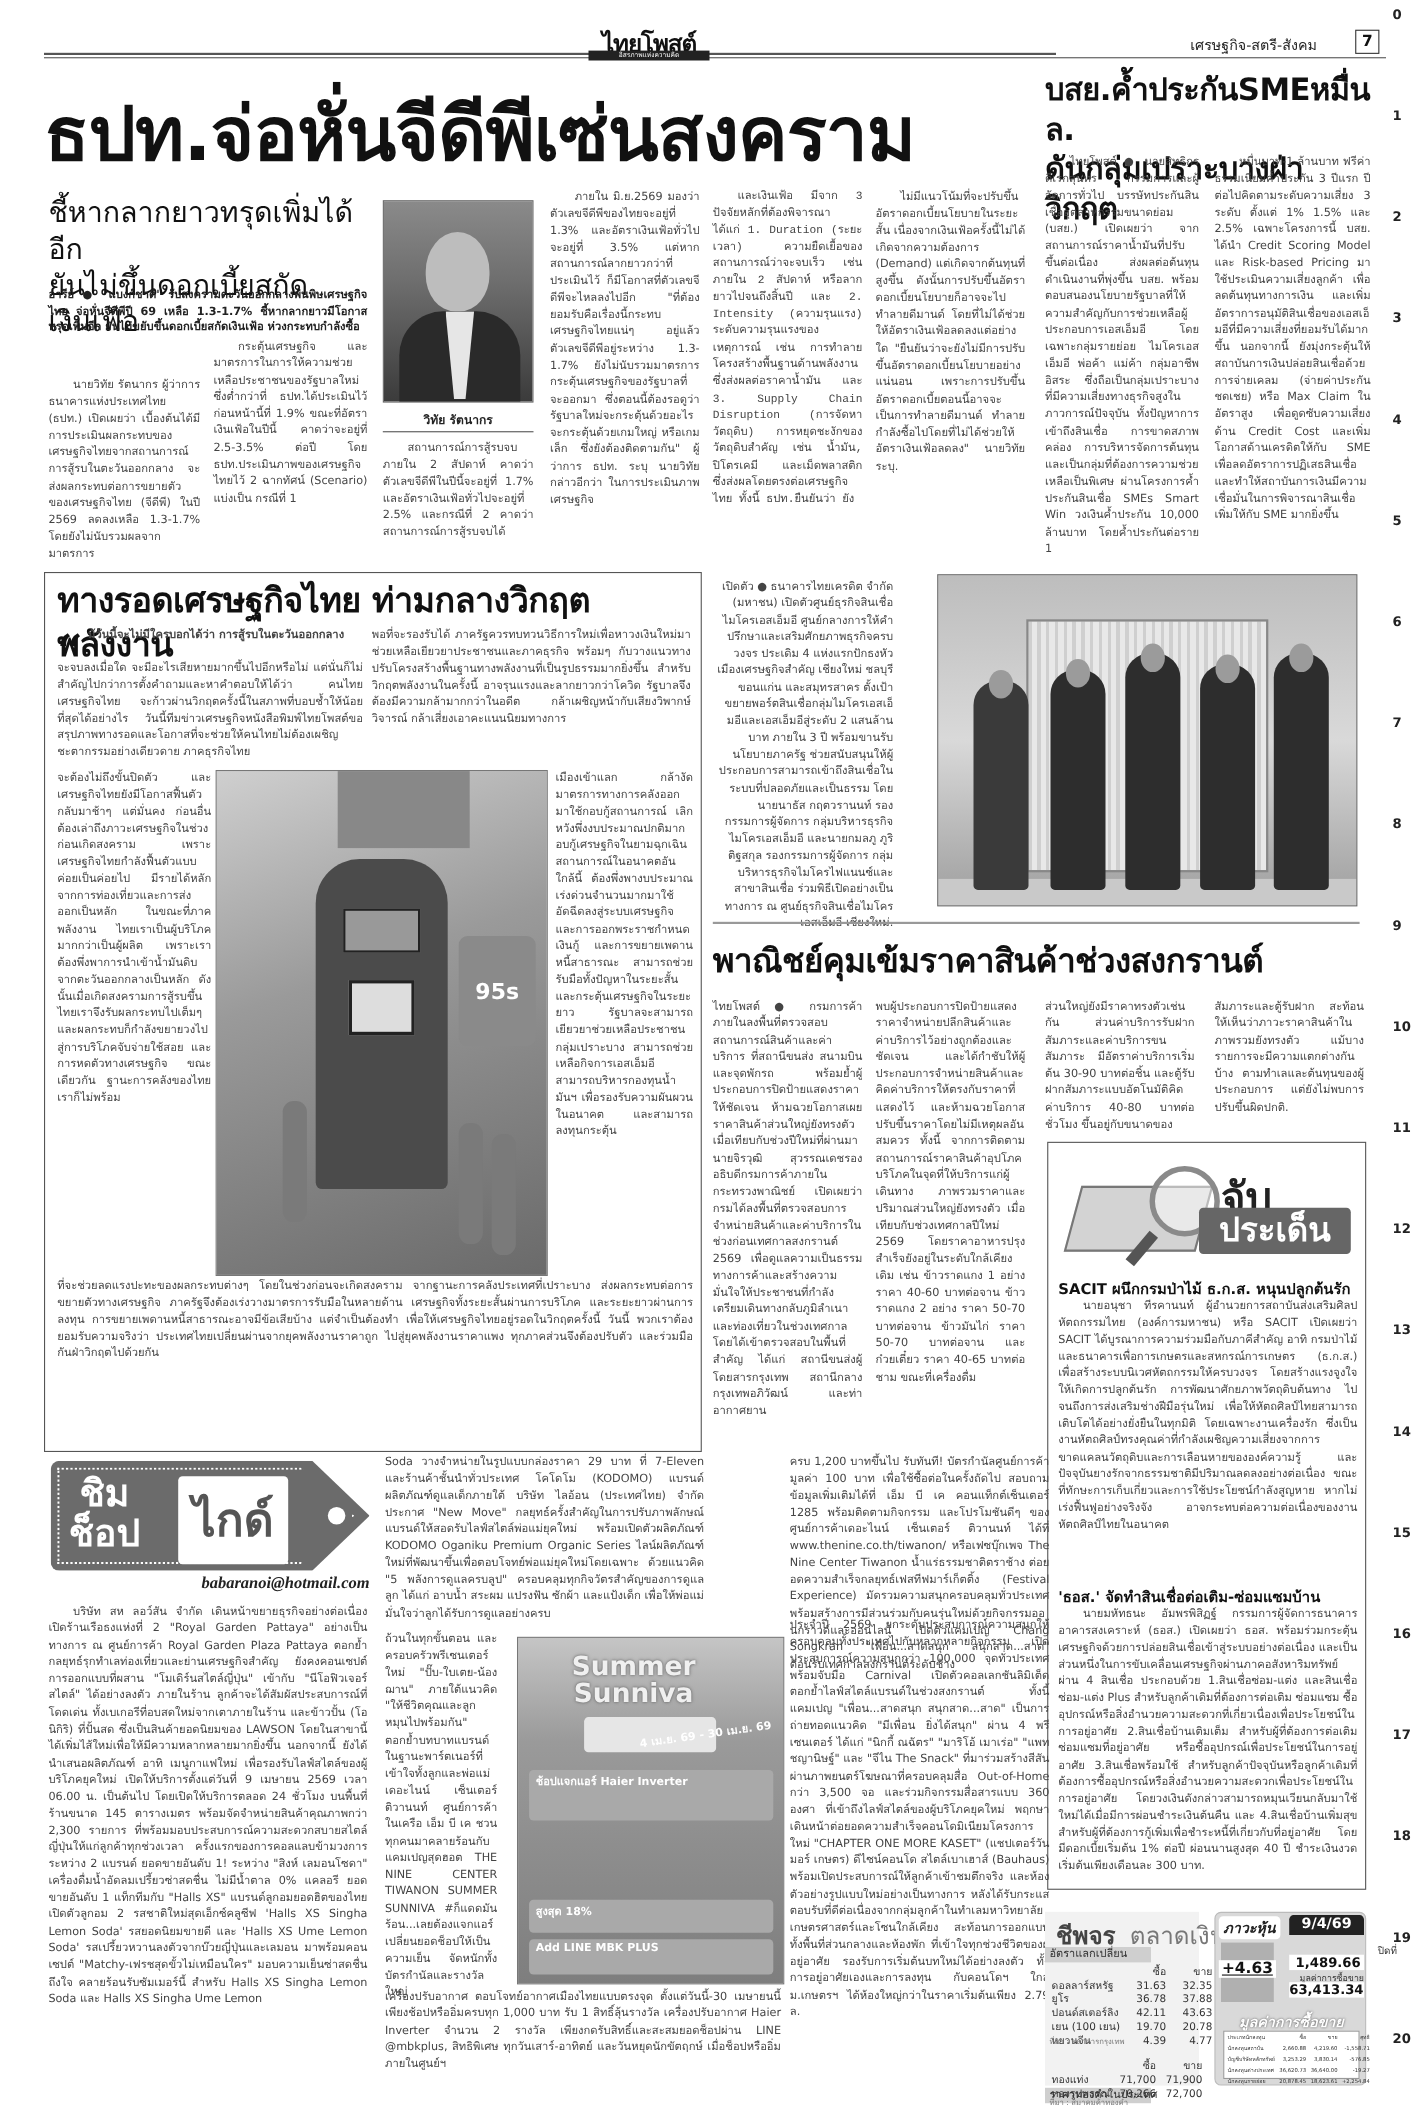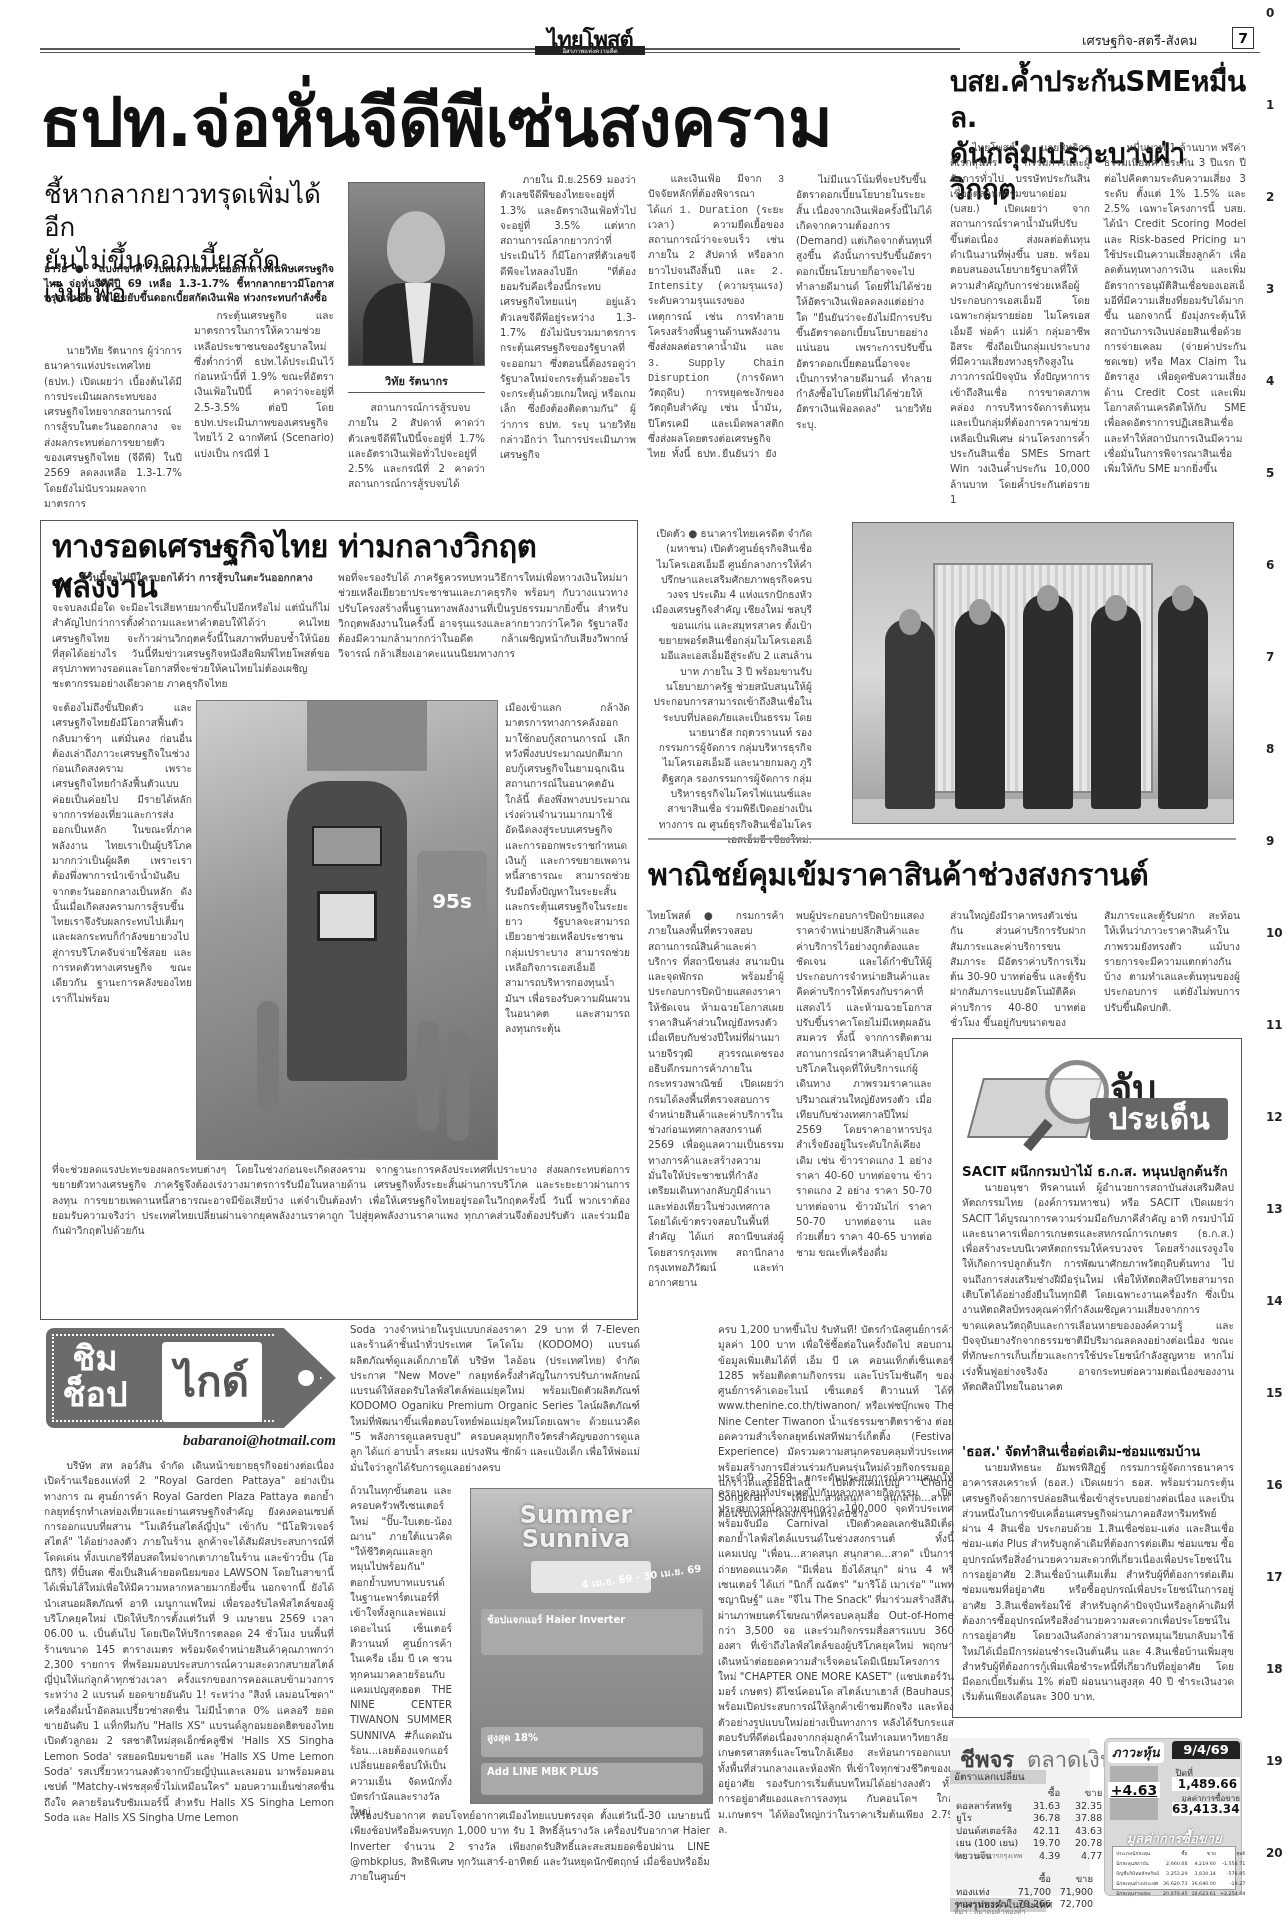--- a/index.html
+++ b/index.html
@@ -117,21 +117,21 @@
   .mkt-table td { padding: 0 4px 0 0; }
   .mkt-table td.n { text-align: right; width: 40px; }
   .mkt-table .hdr td { font-size: 9.5px; }
   .mkt-src { left: 954px; font-size: 7px; color: #777; }
 
   #stock-box { left: 1104px; top: 1738px; width: 138px; height: 158px; background: #d9d9d9; border-radius: 6px; border: 1px solid #bbb; }
   #stock-title { left: 1108px; top: 1742px; font-size: 13px; font-style: italic; font-weight: 900; color: #222; background: #fff; padding: 0 4px; border-radius: 4px; }
   #stock-date { left: 1172px; top: 1741px; width: 68px; height: 18px; background: #222; color: #fff; font-size: 13px; font-weight: bold; text-align: center; line-height: 18px; border-radius: 4px 4px 0 0; }
   #stock-change-box { left: 1110px; top: 1766px; width: 48px; height: 54px; background: #b0b0b0; }
   #stock-change { left: 1108px; top: 1782px; width: 52px; background: #fff; font-size: 14px; font-weight: bold; color: #111; text-align: center; text-decoration: underline; }
-  #stock-close-label { left: 1123px; top: 1766px; width: 70px; text-align: right; font-size: 9px; color: #333; }
+  #stock-close-label { left: 1200px; top: 1766px; width: 70px; text-align: right; font-size: 9px; color: #333; }
   #stock-close { left: 1172px; top: 1777px; width: 68px; background: #fff; text-align: right; font-size: 12px; font-weight: bold; color: #111; padding-right: 3px; }
   #stock-value-label { left: 1170px; top: 1792px; width: 70px; text-align: right; font-size: 8px; color: #333; }
   #stock-value { left: 1172px; top: 1802px; width: 68px; background: #fff; text-align: right; font-size: 12px; font-weight: bold; color: #111; padding-right: 3px; }
   #stock-banner { left: 1112px; top: 1828px; width: 124px; text-align: center; font-size: 13px; font-style: italic; font-weight: 900; color: #fff; text-shadow: 0 0 2px #444; }
   #stock-table-box { left: 1112px; top: 1846px; width: 124px; height: 44px; background: #fff; border: 1px solid #999; }
   #stock-table { left: 1114px; top: 1848px; font-size: 4.8px; line-height: 8px; color: #333; }
   #stock-table td { padding: 0 2px 0 0; text-align: right; }
   #stock-table td.l { text-align: left; }
 </style>
 </head>

